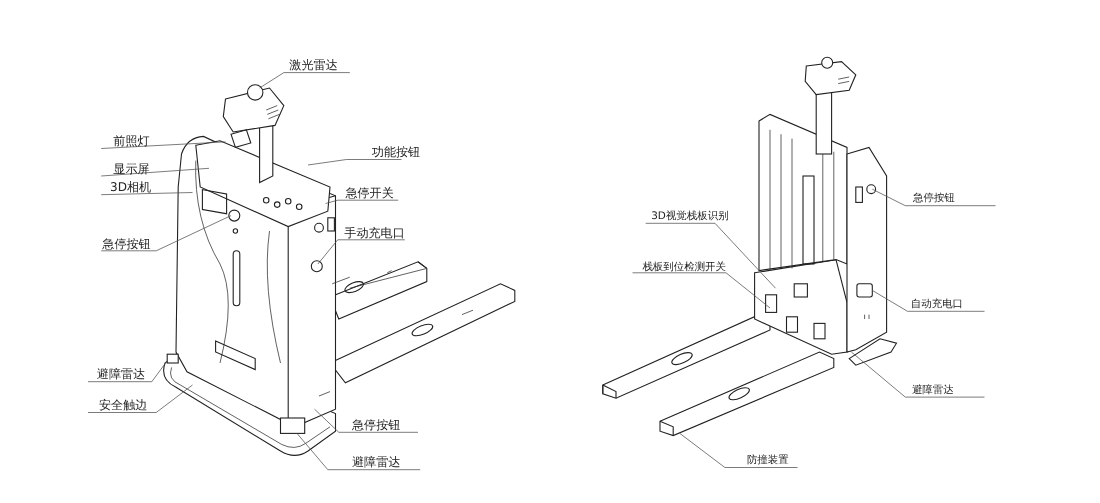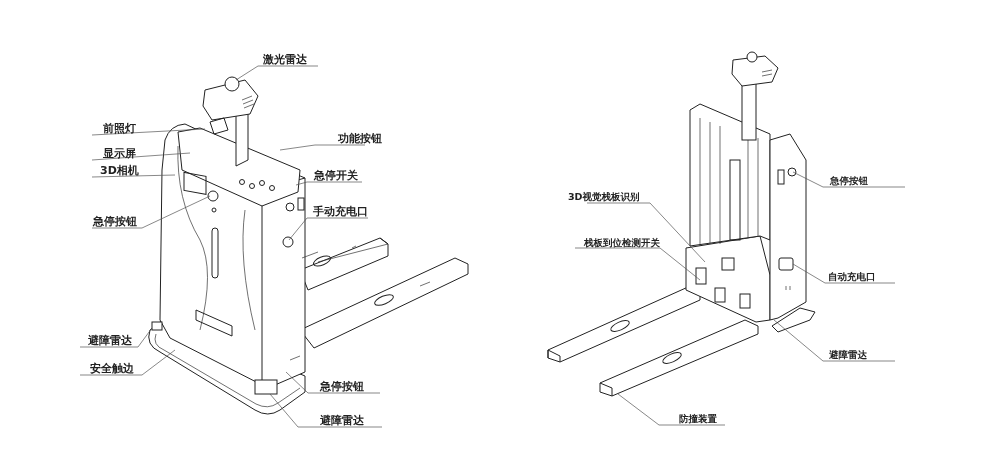--- a/index.html
+++ b/index.html
@@ -1,18 +1,18 @@
 <!DOCTYPE html>
 <html><head>
 <meta charset="utf-8">
 <style>
   html,body{margin:0;padding:0;background:#fff;}
   body{width:1000px;height:457px;position:relative;overflow:hidden;font-family:"DejaVu Sans",sans-serif;}
   #stage{position:absolute;left:0;top:0;width:1000px;height:457px;}
-  .lbl{position:absolute;font-size:11px;color:#222;white-space:nowrap;line-height:13px;font-weight:bold;}
+  .lbl{position:absolute;font-size:11px;color:#222;white-space:nowrap;line-height:13px;}
   .lbl.small{font-size:9.5px;}
   svg{position:absolute;left:0;top:0;}
   .ln{stroke:#222;fill:none;stroke-width:1;}
   .lt{stroke:#333;fill:none;stroke-width:0.7;}
   .fillw{fill:#fff;}
   .lead{stroke:#555;fill:none;stroke-width:0.7;}
 </style>
 </head>
 <body>
 
@@ -134,20 +134,20 @@
 <div class="lbl" style="left:100px;top:164px;">3D相机</div>
 <div class="lbl" style="left:93px;top:215px;">急停按钮</div>
 <div class="lbl" style="left:314px;top:132px;margin-left:24px;">功能按钮</div>
 <div class="lbl" style="left:314px;top:169px;">急停开关</div>
 <div class="lbl" style="left:313px;top:205px;text-align:right;">手动充电口</div>
 <div class="lbl" style="left:88px;top:334px;">避障雷达</div>
 <div class="lbl" style="left:90px;top:362px;">安全触边</div>
 <div class="lbl" style="left:320px;top:380px;">急停按钮</div>
 <div class="lbl" style="left:320px;top:414px;">避障雷达</div>
 
-<div class="lbl small" style="left:568px;top:190px;">3D视觉栈板识别</div>
+<div class="lbl small" style="left:592px;top:190px;">3D视觉栈板识别</div>
 <div class="lbl small" style="left:584px;top:236px;">栈板到位检测开关</div>
 <div class="lbl small" style="left:830px;top:174px;">急停按钮</div>
 <div class="lbl small" style="left:828px;top:270px;">自动充电口</div>
 <div class="lbl small" style="left:829px;top:348px;">避障雷达</div>
 <div class="lbl small" style="left:663px;top:412px;padding-left:16px;">防撞装置</div>
 
 </div>
 
 </body></html>

